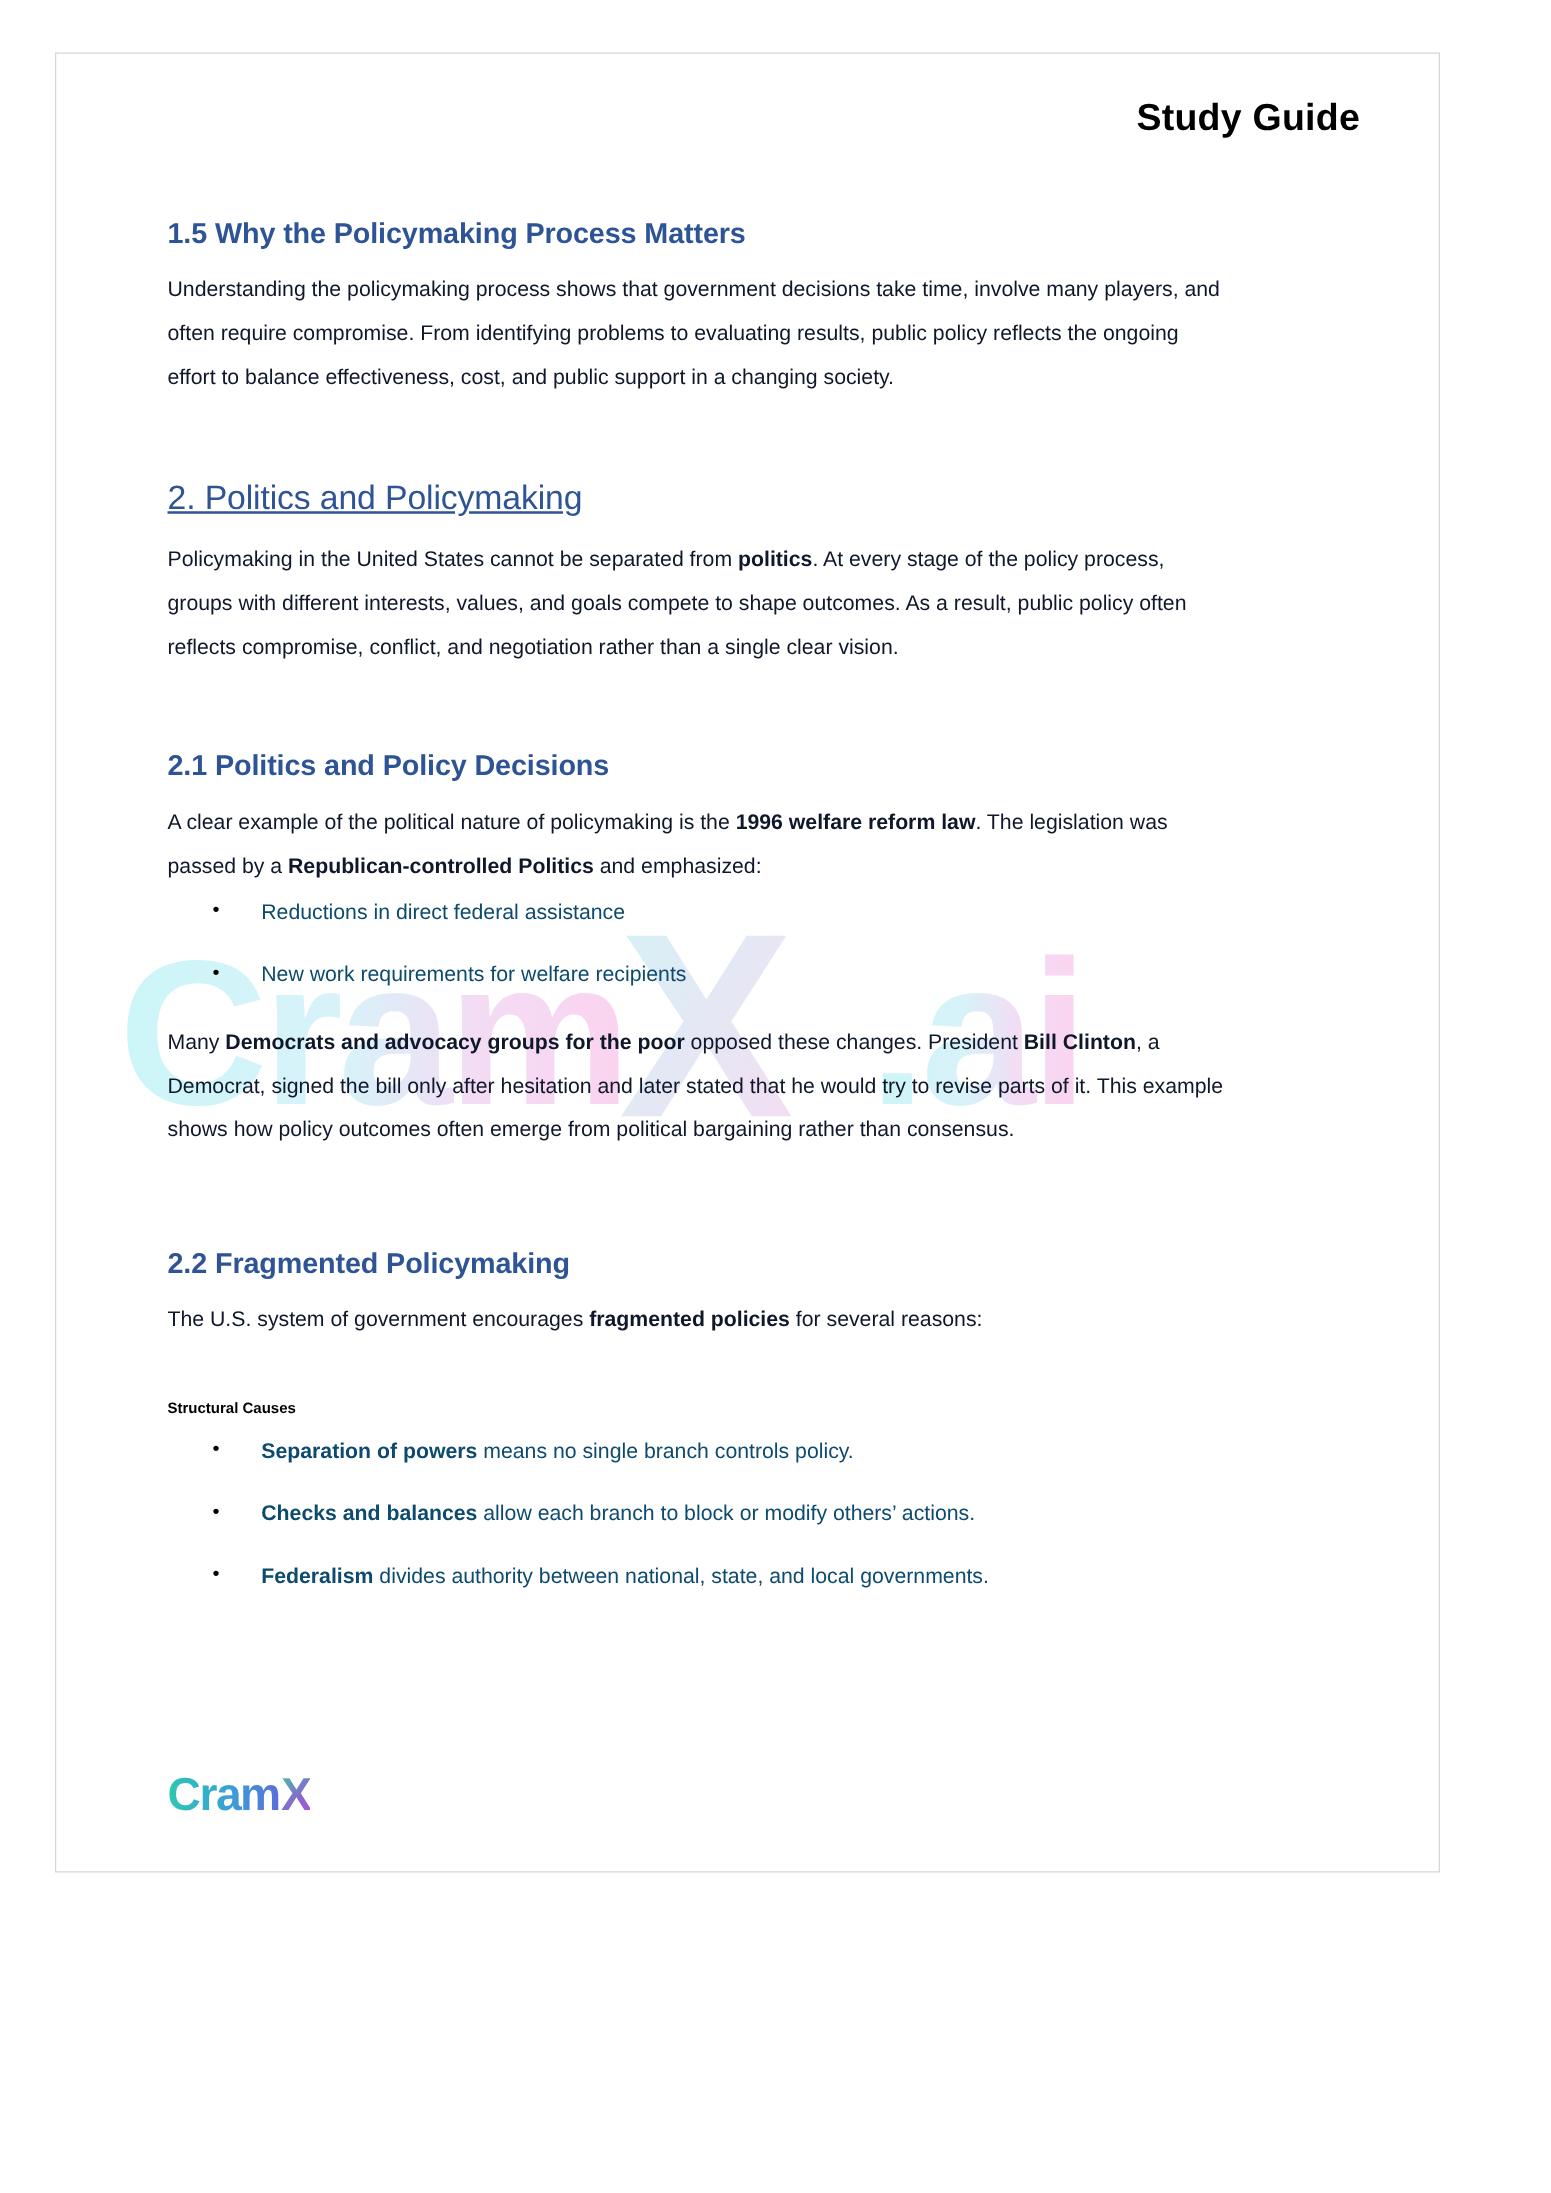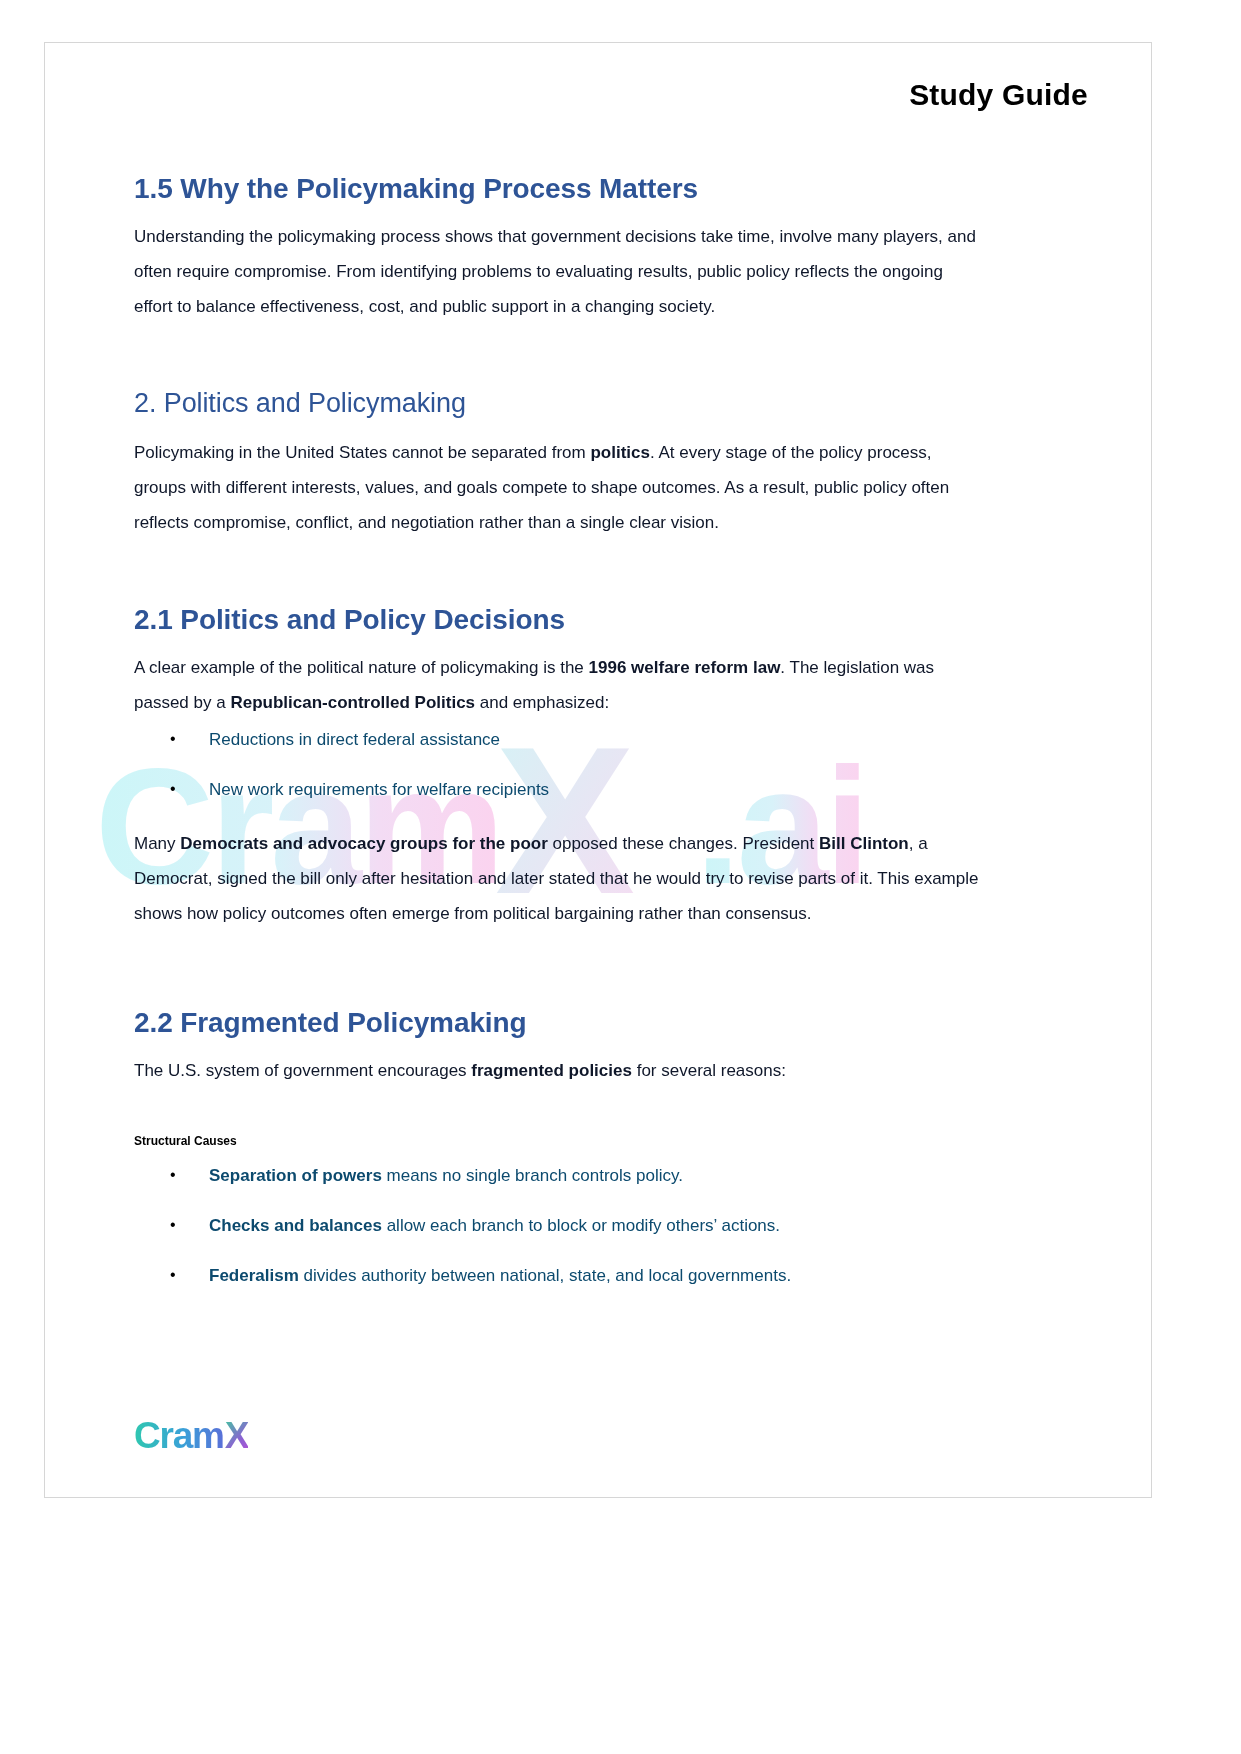--- a/index.html
+++ b/index.html
@@ -65,23 +65,24 @@
     width: 850px;
     z-index: 2;
   }
 
   h2.sec-major {
     font-size: 27px;
     font-weight: 400;
     color: #2e5496;
     margin: 0 0 16px 0;
     letter-spacing: -0.1px;
+    text-decoration: underline;
   }
   h3.sec-minor {
-    font-size: 28px;
+    font-size: 23px;
     font-weight: bold;
     color: #2e5496;
     margin: 0 0 14px 0;
     letter-spacing: -0.1px;
   }
 
   p.para {
     font-size: 17px;
     line-height: 35px;
     color: #0f172a;

